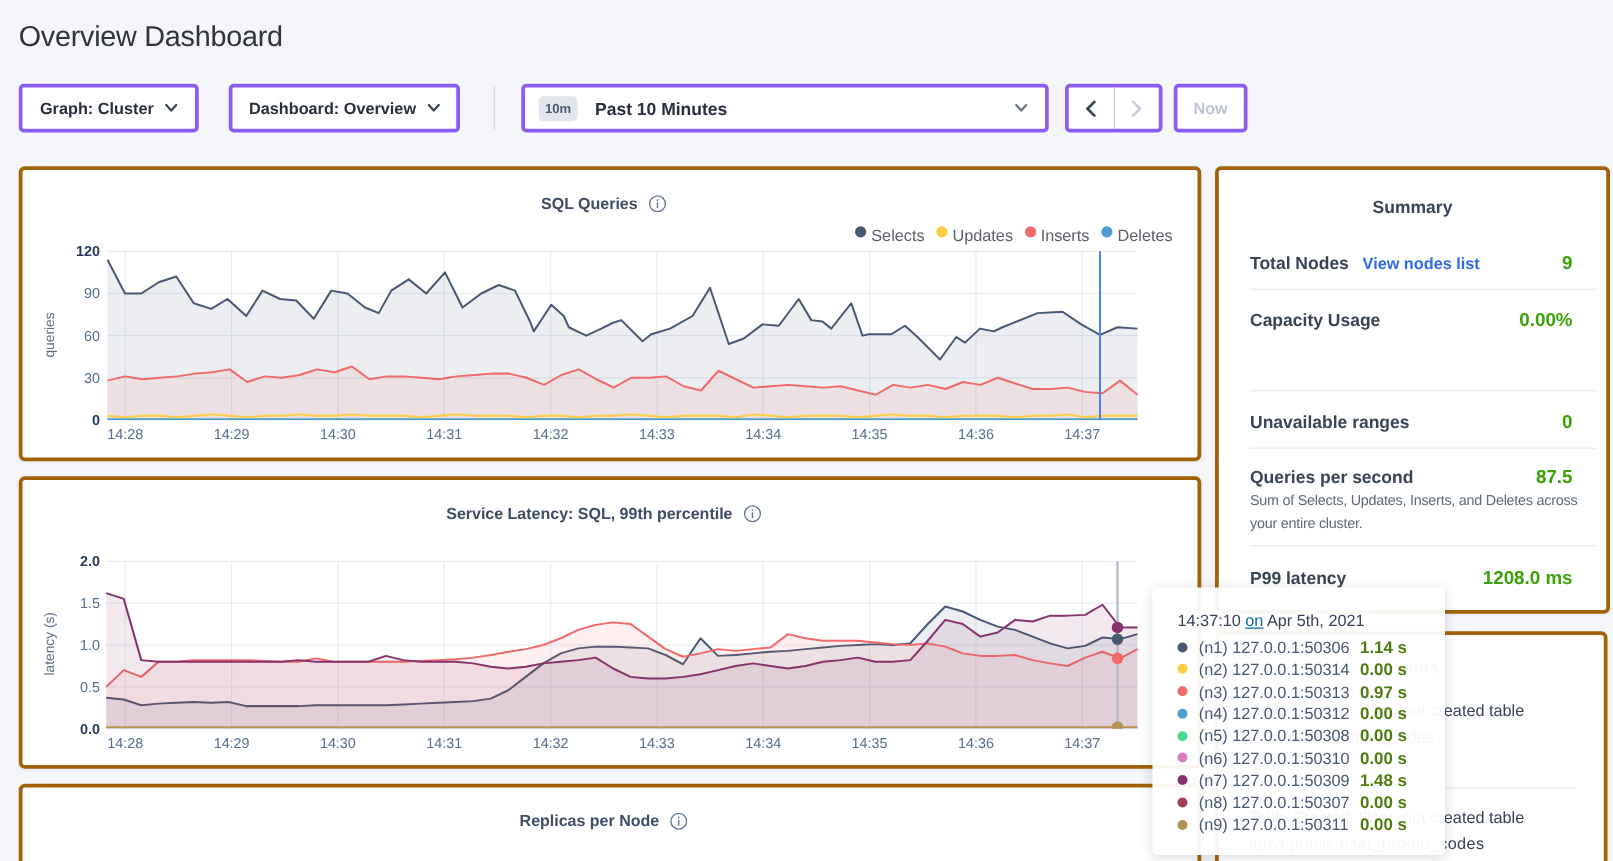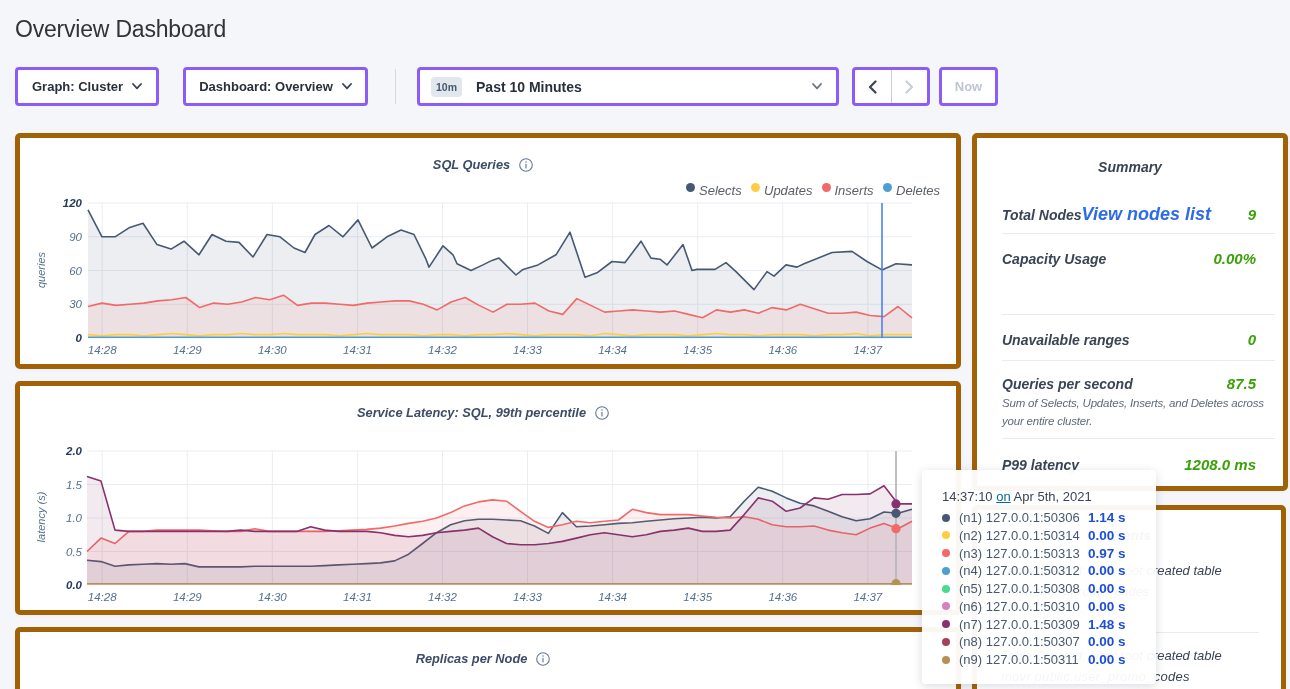--- a/index.html
+++ b/index.html
@@ -4,45 +4,45 @@
 html,body { width:1290px; height:689px; background:#f4f6fa; overflow:hidden;
   font-family:"Liberation Sans", sans-serif; position:relative; }
 .abs { position:absolute; }
 h1 { position:absolute; left:15px; top:16px; font-size:23px; font-weight:400; color:#303337; letter-spacing:-0.2px; }
 .btn { position:absolute; top:67px; height:39px; background:#fff; border:3px solid #8b5cf6;
   border-radius:4px; display:flex; align-items:center; justify-content:center;
   font-size:13px; font-weight:bold; color:#29303C; }
 .vline { position:absolute; left:395px; top:69px; width:1px; height:35px; background:#d5d9e1; }
 .badge { background:#e2e6ed; border-radius:4px; font-size:10.5px; font-weight:bold; color:#475872;
   padding:4px 5px; margin-right:14px; }
-.card { position:absolute; background:#fff; border:5px solid #a16207; border-radius:5px;
-  box-shadow:0 1px 3px rgba(60,75,105,0.06);font-style:italic; }
+.card { position:absolute; background:#fff; border:3px solid #a16207; border-radius:5px;
+  box-shadow:0 1px 3px rgba(60,75,105,0.06); }
 .ctitle { position:absolute; width:100%; top:19px; display:flex; align-items:center; justify-content:center;
   gap:9px; font-size:12.8px; font-weight:bold; color:#3E4C66; padding-right:10px; }
 .ii { position:relative; flex:none; }
 .legend { position:absolute; top:45px; left:0; width:100%; height:13px; }
 .li { position:absolute; display:flex; align-items:flex-start; font-size:13px; color:#5C6066; height:13px;margin-left:16px; }
 .ld { width:9px; height:9px; border-radius:50%; margin-right:4px; }
 svg text { font-family:"Liberation Sans", sans-serif; }
 .srow { position:absolute; left:25px; right:27px; display:flex; align-items:baseline; }
 .slab { font-size:14px; font-weight:bold; color:#394455; }
-.slink { font-size:18px; font-weight:bold; color:#2E6BE6; }
+.slink { font-size:13px; font-weight:bold; color:#2E6BE6; margin-left:11px; }
 .sval { margin-left:auto; font-size:15px; font-weight:bold; color:#3AA106; }
 .sdesc { position:absolute; left:25px; width:263px; font-size:11.5px; color:#5F6B7A; line-height:17.5px; letter-spacing:-0.2px; }
 .ssep { position:absolute; left:25px; right:8px; height:1px; background:#e8ebf0; }
 .ev { position:absolute; left:24px; width:240px; font-size:13px; color:#394455; line-height:21.3px; }
 .evt { position:absolute; left:26px; font-size:12px; color:#9aa3af; }
 .tooltip { position:absolute; left:922px; top:470px; width:234px; height:214px;
   background:rgba(255,255,255,0.95); border-radius:4px; box-shadow:0 2px 10px rgba(40,50,70,0.18); }
 .thead { position:absolute; left:20px; top:19px; font-size:13px; color:#394455; }
 .thead .on { color:#0369a1;text-decoration:underline; }
 .trow { position:absolute; left:20px; right:10px; height:18px; display:flex; align-items:center; }
 .td { width:8px; height:8px; border-radius:50%; margin-right:9px; flex:none; }
 .tn { font-size:13px; color:#475872; width:129px; flex:none; }
-.tv { font-size:13.5px; font-weight:bold; color:#1d4ed8; }
+.tv { font-size:13.5px; font-weight:bold; color:#4d7c0f; }
 </style></head><body>
 <h1>Overview Dashboard</h1>
 <div class="btn" style="left:15px;width:144px">Graph: Cluster<svg width="10" height="7" viewBox="0 0 10 7" style="margin-left:9px">
       <path d="M1 1 L5 5.4 L9 1" fill="none" stroke="#394455" stroke-width="1.8" stroke-linecap="round" stroke-linejoin="round"></path>
     </svg></div>
 <div class="btn" style="left:183px;width:185px">Dashboard: Overview<svg width="10" height="7" viewBox="0 0 10 7" style="margin-left:9px">
       <path d="M1 1 L5 5.4 L9 1" fill="none" stroke="#394455" stroke-width="1.8" stroke-linecap="round" stroke-linejoin="round"></path>
     </svg></div>
 <div class="vline"></div>
 <div class="btn" style="left:417px;width:422px;justify-content:flex-start;padding-left:11px">

